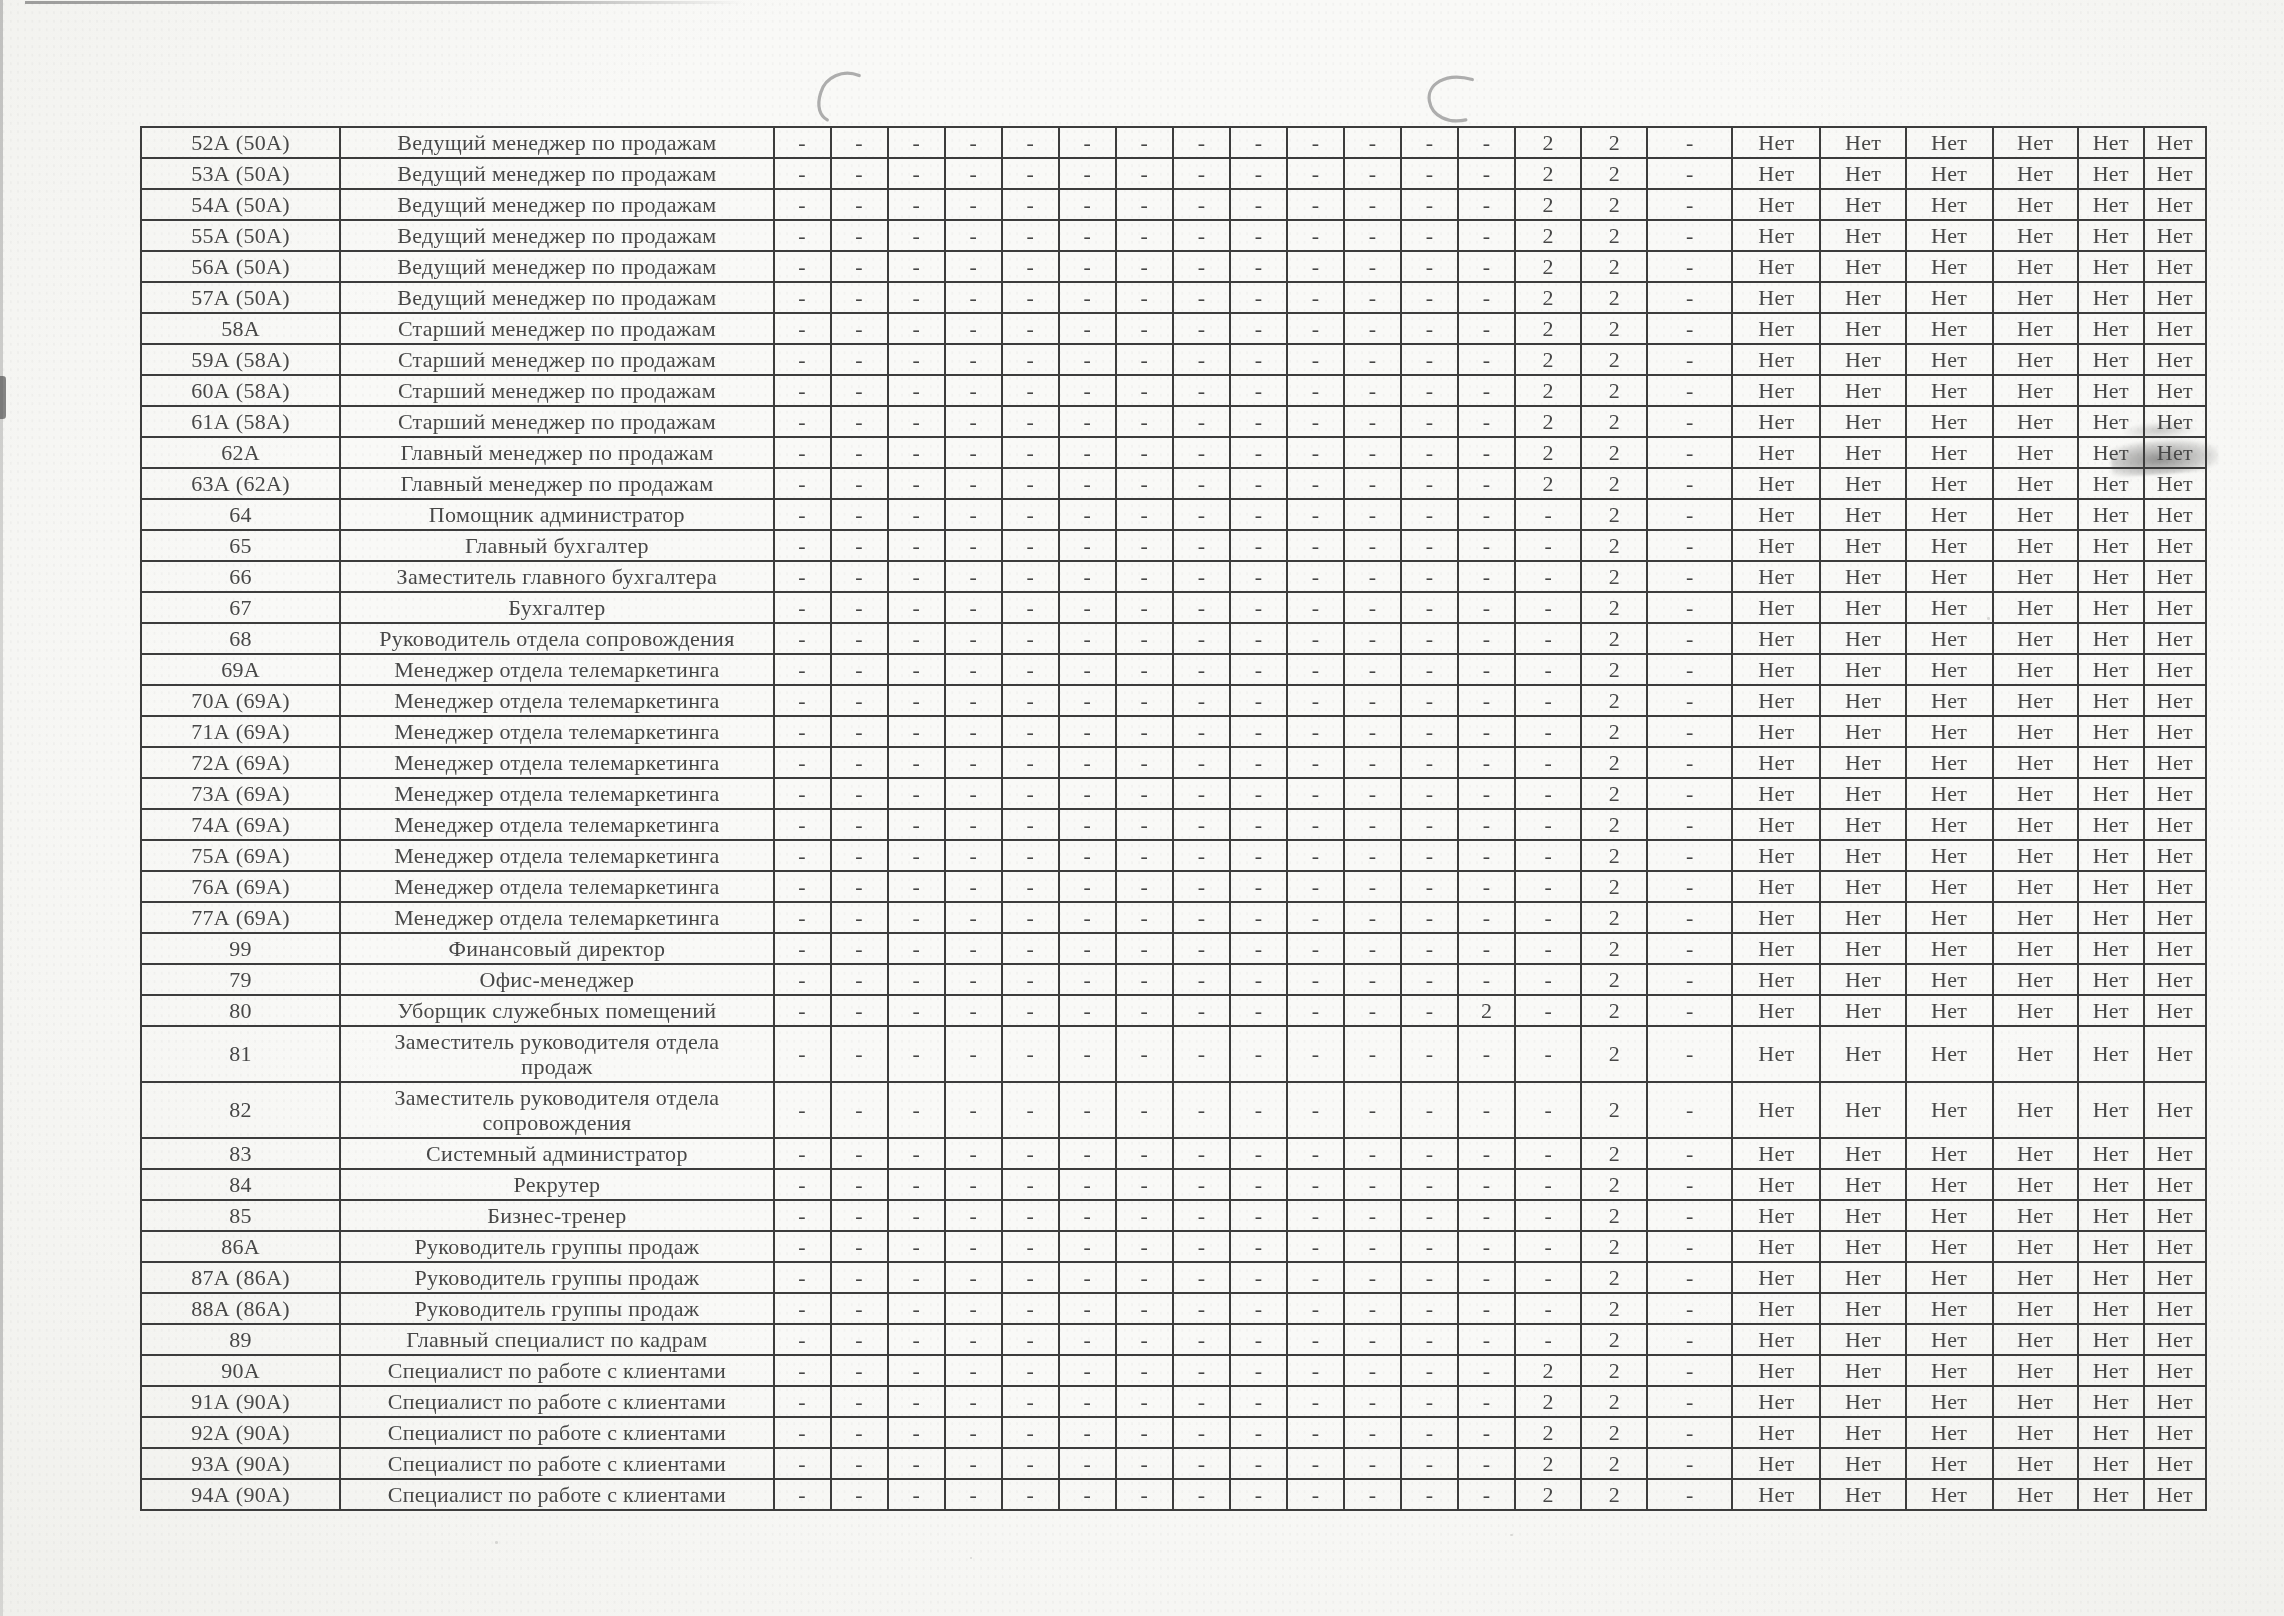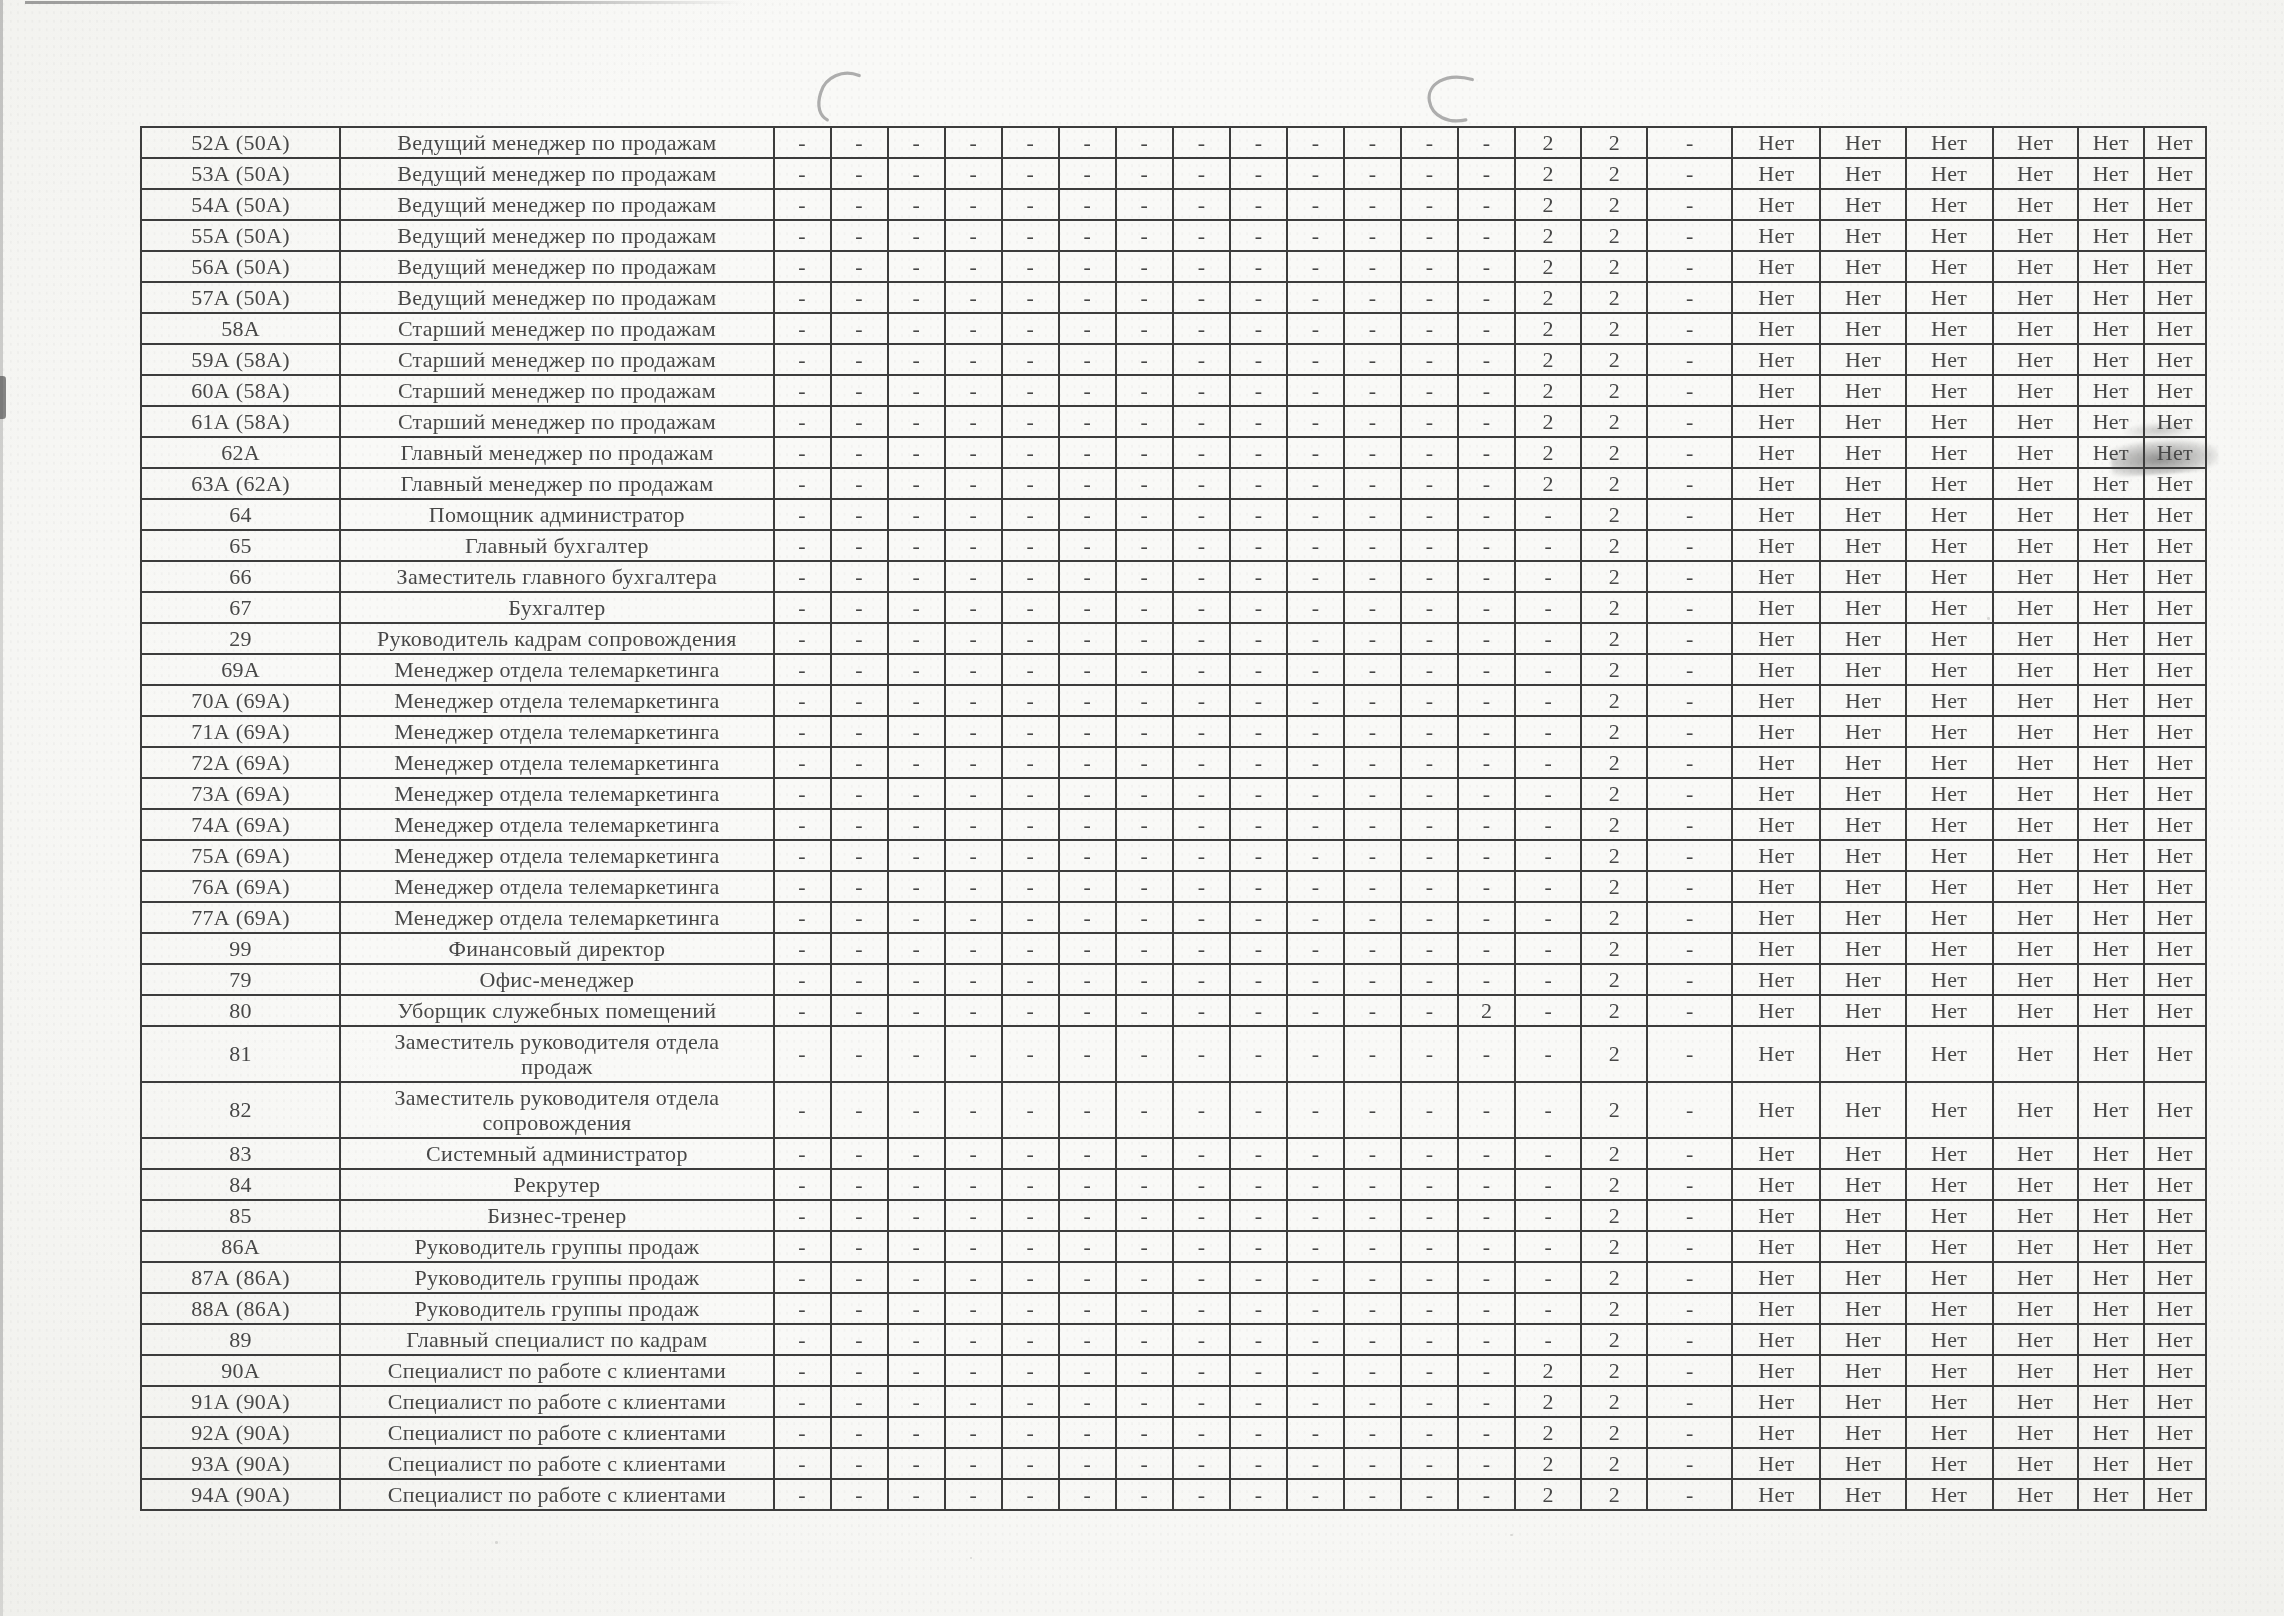--- a/index.html
+++ b/index.html
@@ -523,22 +523,22 @@
           <td class="value-cell">2</td>
           <td class="value-cell">-</td>
           <td class="value-cell">Нет</td>
           <td class="value-cell">Нет</td>
           <td class="value-cell">Нет</td>
           <td class="value-cell">Нет</td>
           <td class="value-cell">Нет</td>
           <td class="value-cell">Нет</td>
         </tr>
         <tr>
-          <td class="id-cell">29</td>
-          <td class="title-cell">Руководитель кадрам сопровождения</td>
+          <td class="id-cell">68</td>
+          <td class="title-cell">Руководитель отдела сопровождения</td>
           <td class="value-cell">-</td>
           <td class="value-cell">-</td>
           <td class="value-cell">-</td>
           <td class="value-cell">-</td>
           <td class="value-cell">-</td>
           <td class="value-cell">-</td>
           <td class="value-cell">-</td>
           <td class="value-cell">-</td>
           <td class="value-cell">-</td>
           <td class="value-cell">-</td>

